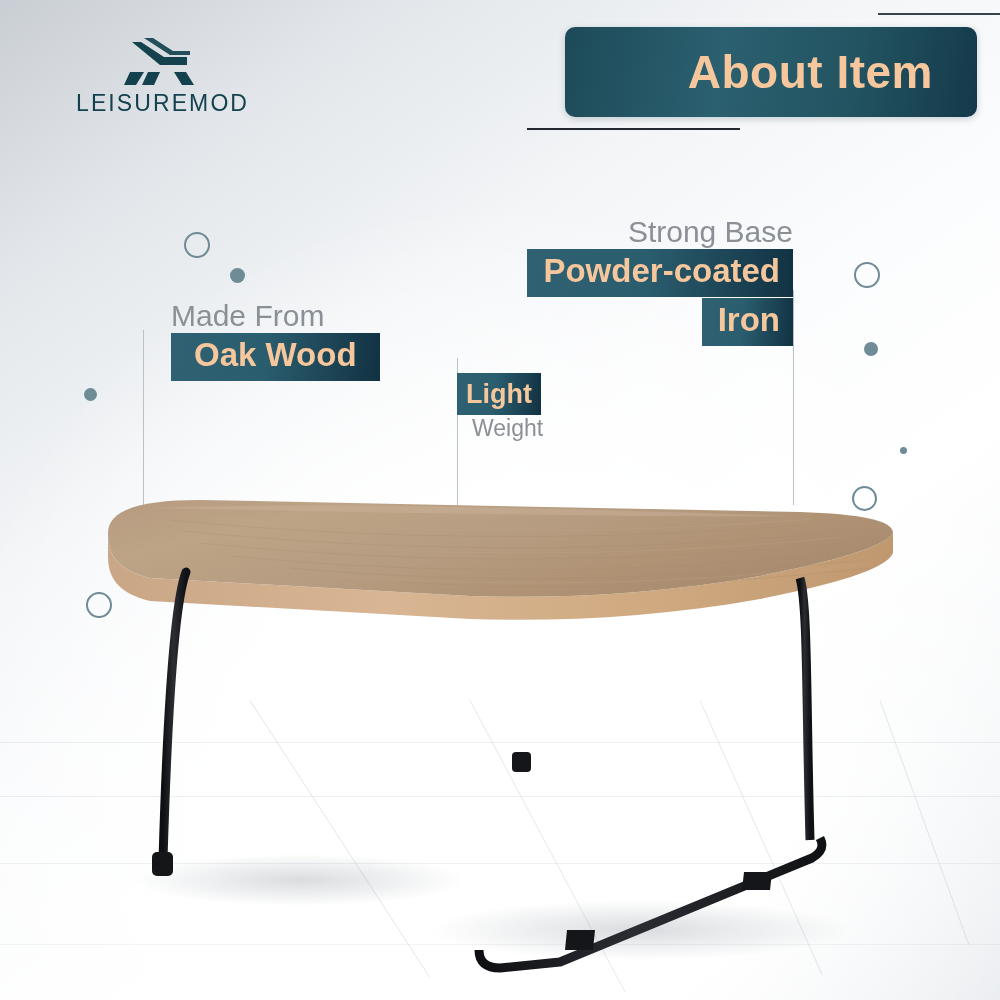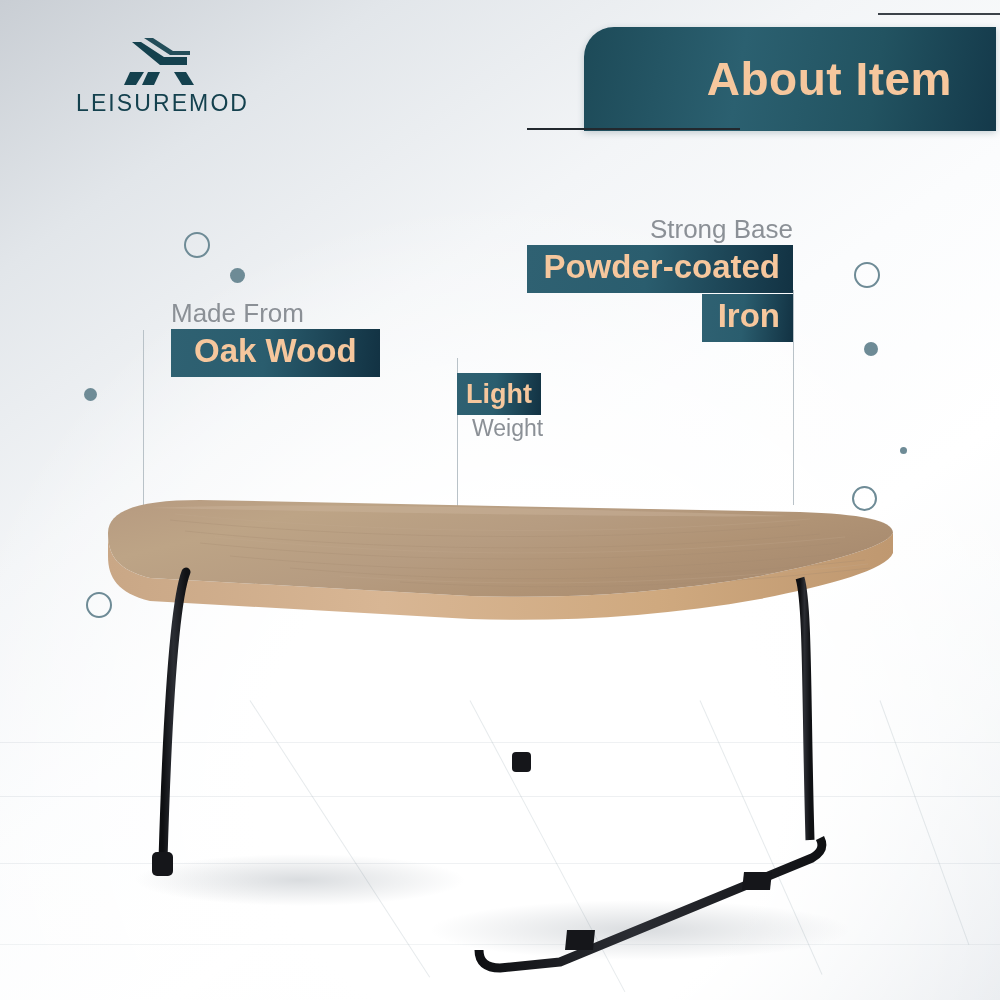--- a/index.html
+++ b/index.html
@@ -40,27 +40,28 @@
   .tile-d {
     position: absolute;
     height: 1px;
     background: rgba(160,172,182,.26);
     transform-origin: left center;
   }
 
   
   .banner {
     position: absolute;
-    left: 584px;
+    left: 565px;
     top: 27px;
     width: 412px;
-    height: 104px;
+    height: 90px;
     border-top-left-radius: 30px;
     background: linear-gradient(100deg, #1d4a58 0%, #2b6070 38%, #225361 70%, #14394a 100%);
     box-shadow: 0 2px 7px rgba(25,60,75,.22);
+    border-radius: 10px;
   }
   .banner-title {
     position: absolute;
     right: 44px;
     top: 50%;
     transform: translateY(-50%);
     color: #f6c79d;
     font-size: 46px;
     font-weight: bold;
     letter-spacing: .5px;
@@ -113,21 +114,21 @@
   .dot {
     position: absolute;
     border-radius: 50%;
     background: #6e8b96;
   }
 
   
   .callout { position: absolute; }
   .sub {
     color: #8b9096;
-    font-size: 26px;
+    font-size: 30px;
     line-height: 1.18;
     white-space: nowrap;
   }
   .band {
     display: inline-block;
     padding: 3px 23px 6px;
     color: #f6c79d;
     font-size: 33px;
     font-weight: bold;
     line-height: 1.18;

